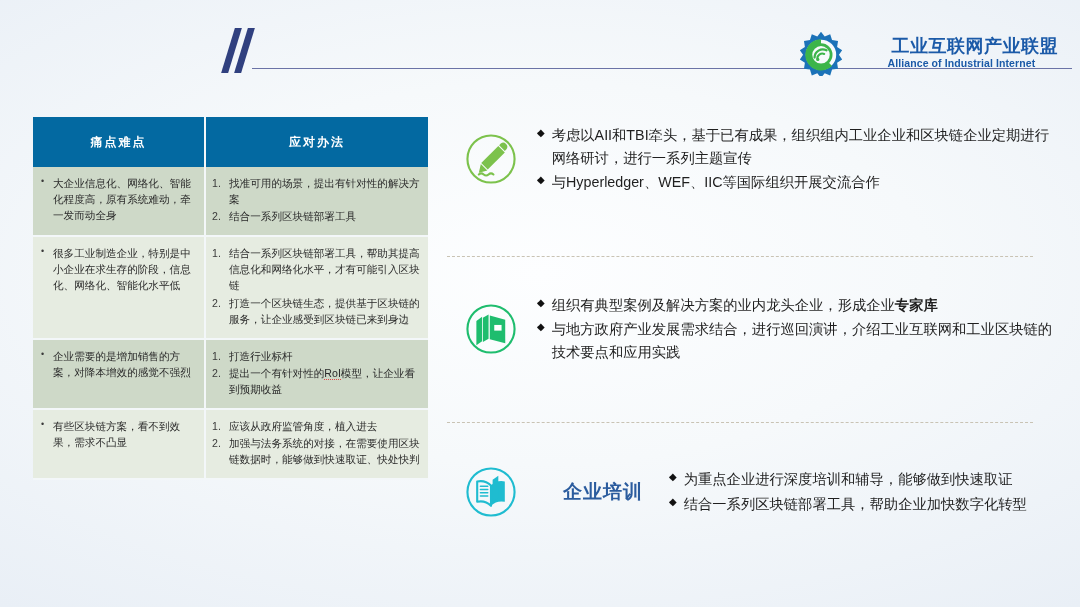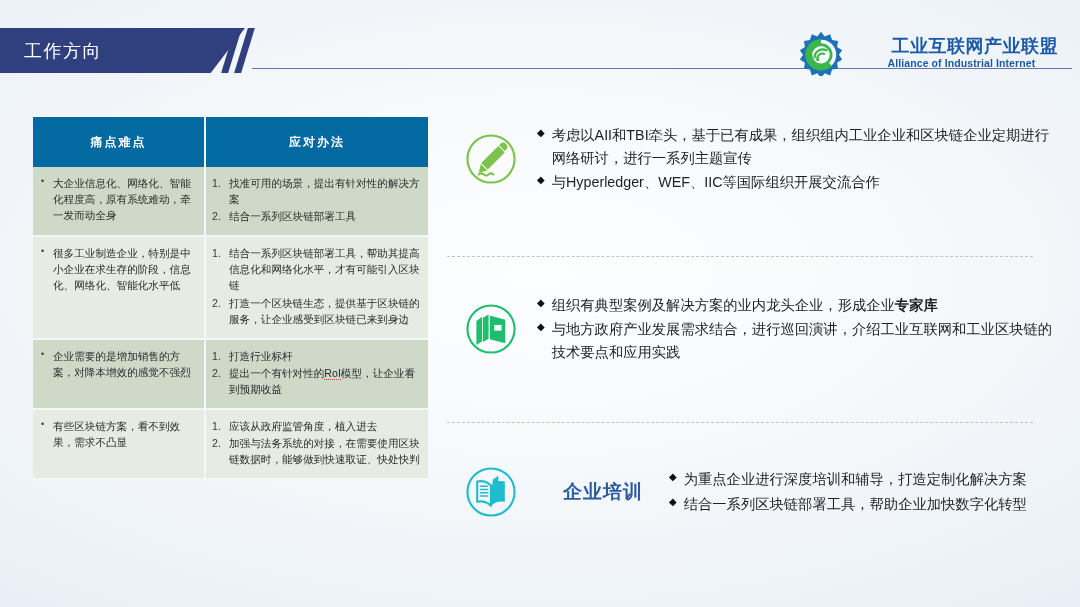--- a/index.html
+++ b/index.html
@@ -209,23 +209,20 @@
     border-top: 1px dashed #c9c3b4;
   }
   #div-0 { top: 256px; }
   #div-1 { top: 422px; }
 </style>
 </head>
 <body>
 
 <div id="slide">
 
-  <div id="title-bar">
-    <span id="title-text">工作方向</span>
-  </div>
   <div class="title-slash" id="slash-a"></div>
   <div class="title-slash" id="slash-b"></div>
   <div id="header-rule"></div>
 
   <div id="logo">
     <span id="logo-mark">
       <svg viewBox="0 0 100 100" xmlns="http://www.w3.org/2000/svg">
         <g>
 
           <path d="M50 4 L58 14 L70 9 L74 22 L87 24 L85 37 L96 44 L89 54 L96 64
@@ -408,21 +405,21 @@
         <path d="M32 24 q-7 -7 -17 -5 l0 25 q10 -2 17 5 Z" fill="none" stroke="#1fbcd0" stroke-width="2.6" stroke-linejoin="round"></path>
         <path d="M32 24 q7 -7 17 -5 l0 25 q-10 -2 -17 5 Z" fill="#1fbcd0"></path>
         <path d="M19 25 h9 M19 29 h9 M19 33 h9 M19 37 h9" stroke="#1fbcd0" stroke-width="1.9" stroke-linecap="round"></path>
         <path d="M34 17 l7 -5 0 27 -7 5 Z" fill="#1fbcd0"></path>
       </svg>
     </div>
     <div class="sec-label" style="color: rgb(43, 92, 158);">企业培训</div>
     <ul class="bullets">
         <li>
           <span class="dia">◆</span>
-          <span class="btext">为重点企业进行深度培训和辅导，打造定制化解决方案</span>
+          <span class="btext">为重点企业进行深度培训和辅导，能够做到快速取证</span>
         </li>
         <li>
           <span class="dia">◆</span>
           <span class="btext">结合一系列区块链部署工具，帮助企业加快数字化转型</span>
         </li>
       </ul>
   </div>
 
 </div>
 

